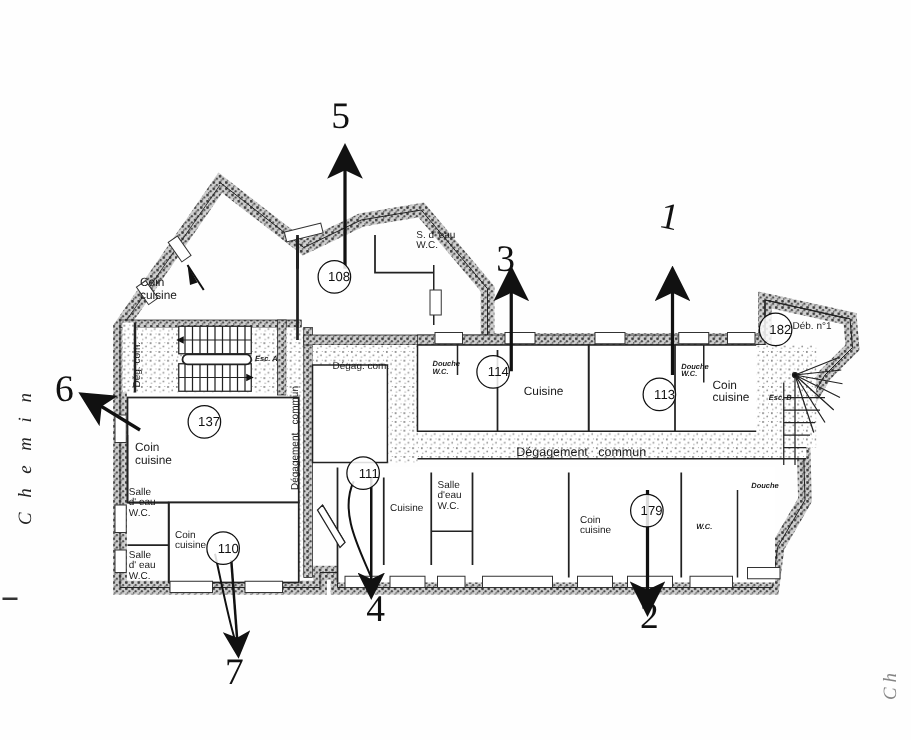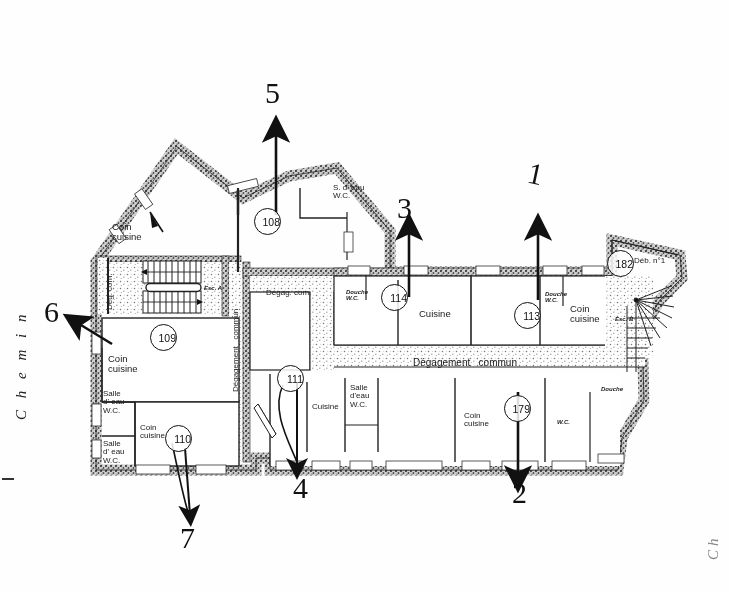--- a/index.html
+++ b/index.html
@@ -228,21 +228,21 @@
       <line x1="150" y1="212" x2="163" y2="232" stroke-width="1.6"></line>
       <path d="M150,212 L158,226 L152,228 Z" fill="#111" stroke="none"></path>
     </g>
 
   </svg>
 
   <div class="circ" style="left:254px;top:208px;">
     <span>108</span>
     </div>
   <div class="circ" style="left:150px;top:324px;">
-    <span>109</span>
+    <span>137</span>
     </div>
   <div class="circ" style="left:165px;top:425px;">
     <span>110</span>
     </div>
   <div class="circ" style="left:277px;top:365px;">
     <span>111</span>
     </div>
   <div class="circ" style="left:504px;top:395px;">
     <span>179</span>
     </div>

